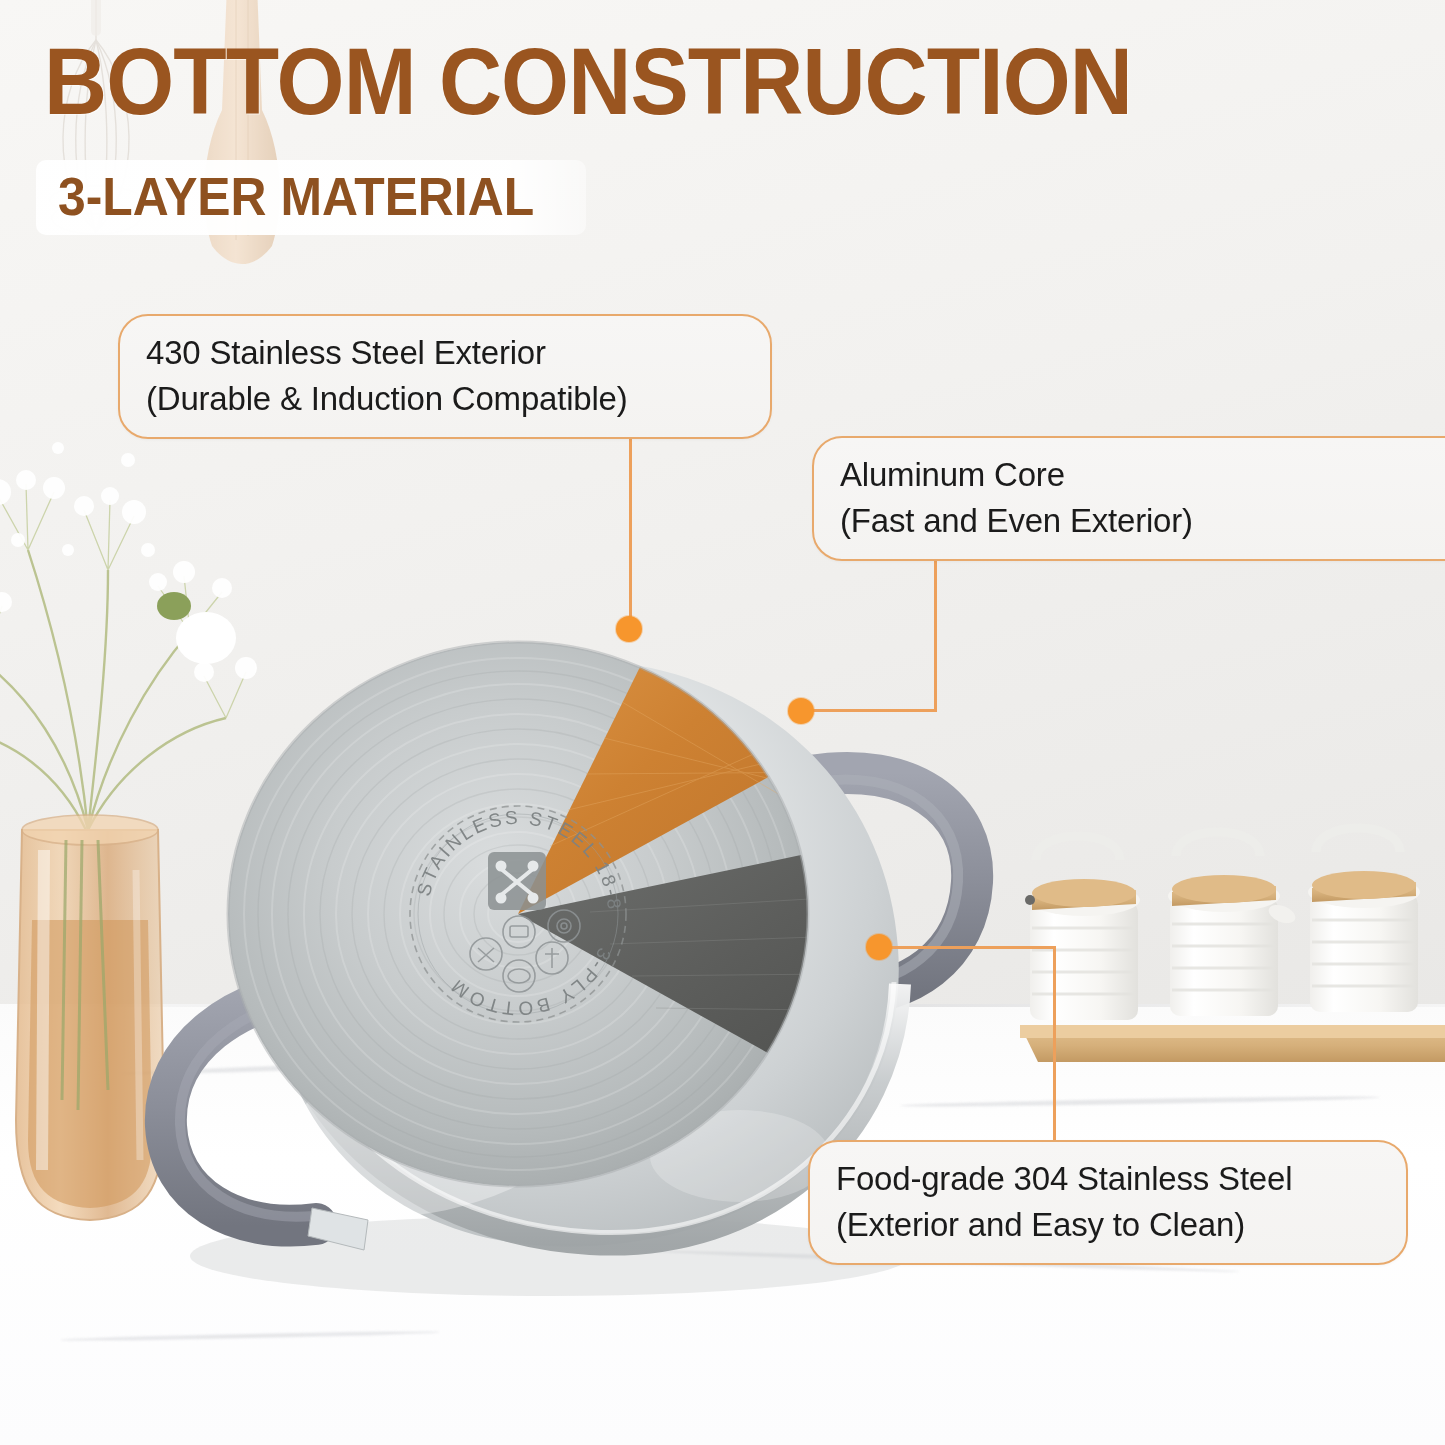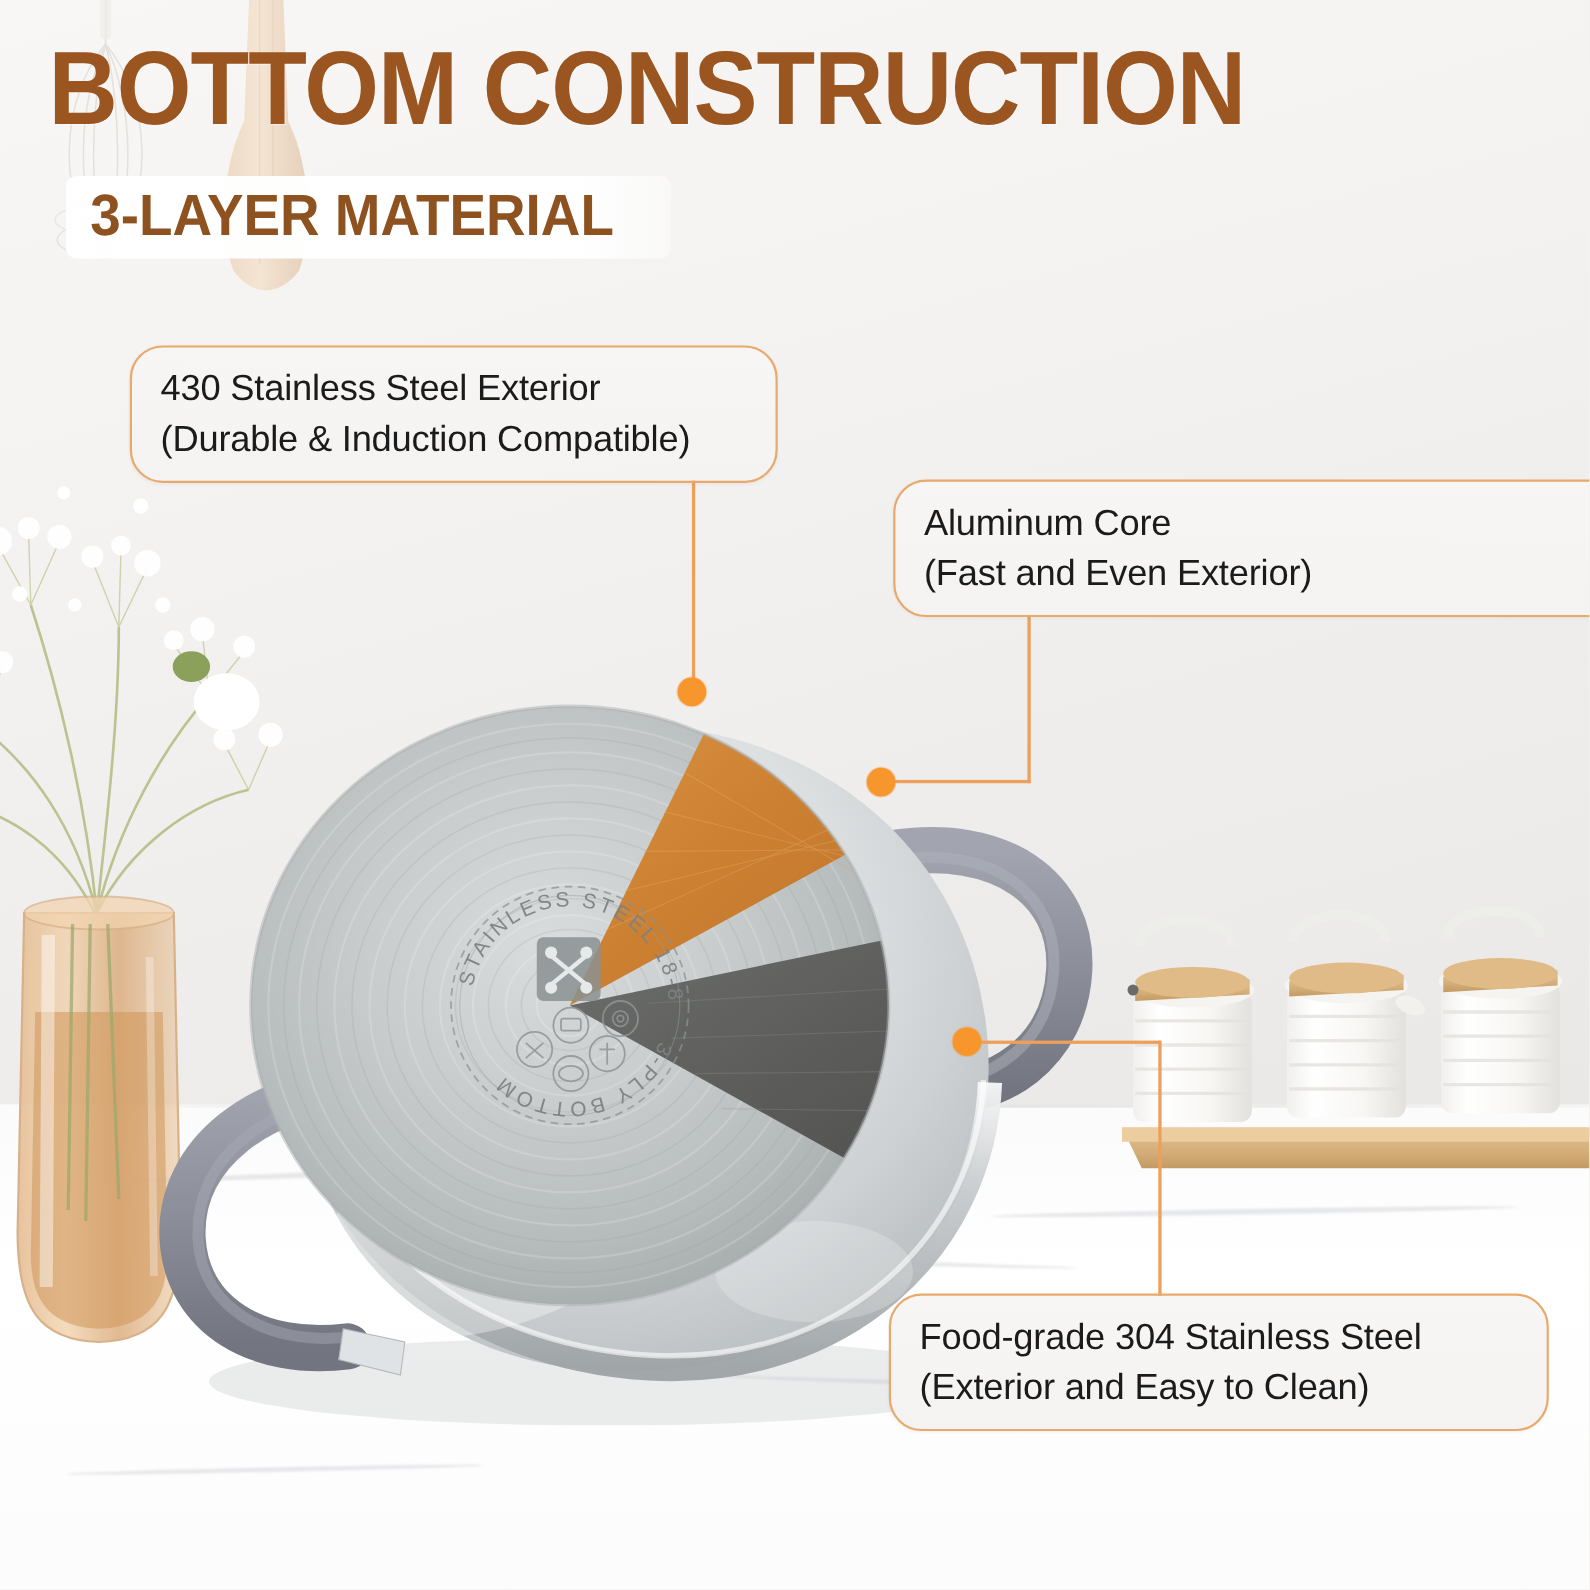--- a/index.html
+++ b/index.html
@@ -42,21 +42,21 @@
     font-size:95px;line-height:1;
     font-weight:700;
     letter-spacing:-1px;
     color:#9a5520;
     transform:scaleX(.92);
     transform-origin:left center;
     white-space:nowrap;
     text-shadow:1px 1px 0 rgba(255,255,255,.55);
   }
   .subtitle-box{
-    position:absolute;left:60px;top:160px;
+    position:absolute;left:36px;top:160px;
     background:linear-gradient(90deg,rgba(255,255,255,.97) 0%,rgba(255,255,255,.97) 86%,rgba(255,255,255,.45) 100%);
     border-radius:10px;
     padding:10px 22px 12px 22px;
   }
   .subtitle{
     font-size:53px;line-height:1;font-weight:700;color:#8e5120;
     transform:scaleX(.94);transform-origin:left center;white-space:nowrap;
     text-shadow:1px 1px 0 rgba(255,255,255,.5);
   }
 
@@ -71,23 +71,23 @@
     box-shadow:0 1px 3px rgba(0,0,0,.04);
   }
   .callout .l{
     display:block;
     font-size:33px;
     line-height:1.38;
     color:#1b1b1b;
     white-space:nowrap;
     letter-spacing:-.2px;
   }
-  #callout-1{left:118px;top:314px;width:589px;}
+  #callout-1{left:118px;top:314px;width:654px;}
   #callout-2{left:812px;top:436px;width:696px;}
-  #callout-3{left:808px;top:1176px;width:600px;}
+  #callout-3{left:808px;top:1140px;width:600px;}
 
   
   .lead{position:absolute;background:#eda05b;}
   .lead.v{width:3px;}
   .lead.h{height:3px;}
   .dot{position:absolute;width:26px;height:26px;border-radius:50%;
     background:#f7962d;box-shadow:0 0 0 1px rgba(247,150,45,.35);}
 </style>
 </head>
 <body>

